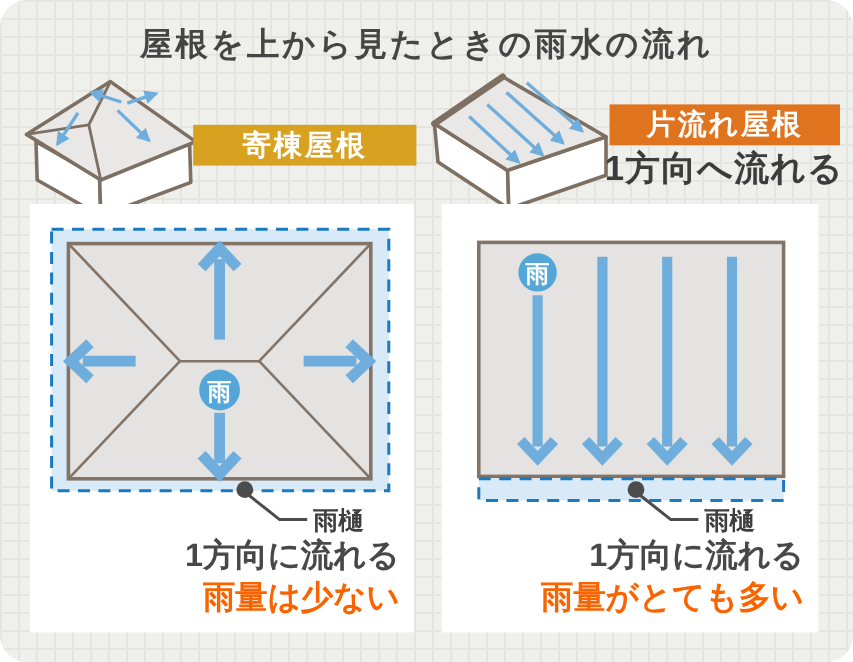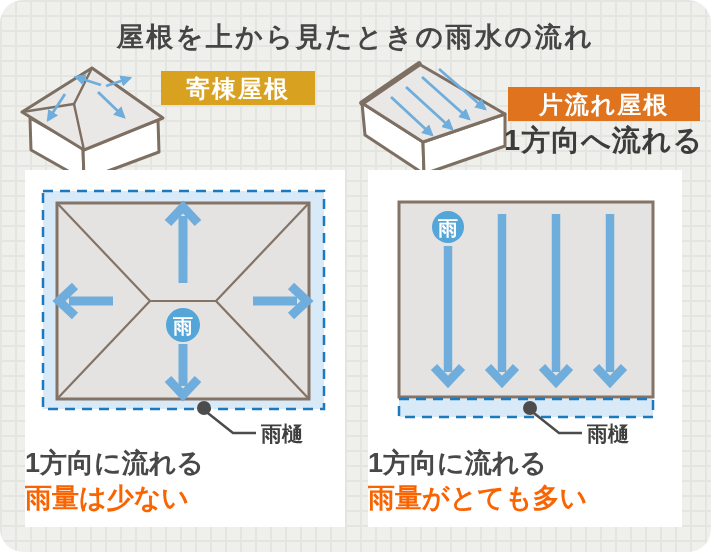--- a/index.html
+++ b/index.html
@@ -19,41 +19,41 @@
     position:absolute;left:0;right:0;top:19px;
     text-align:center;
     font-size:27px;font-weight:bold;color:#454545;
     letter-spacing:2.5px;
   }
   .badge{
     position:absolute;height:34px;
     color:#FFFFFF;font-size:24px;font-weight:bold;
     text-align:center;line-height:35px;letter-spacing:2px;
   }
-  .badge.gold{left:161px;top:71px;width:154px;background:#D8A120;}
+  .badge.gold{left:161px;top:104px;width:186px;background:#D8A120;}
   .badge.orange{left:508px;top:87px;width:192px;background:#E0741E;}
   .subtitle{
     position:absolute;top:121px;
     font-size:29px;font-weight:bold;color:#3C3C3C;letter-spacing:1px;
     white-space:nowrap;
   }
   .subtitle.left{left:163px;}
   .subtitle.right{left:504px;}
   .house{position:absolute;top:58px;}
   .house.left{left:18px;}
   .house.right{left:358px;}
   .panel{
     position:absolute;top:170px;height:357px;background:#FFFFFF;
   }
   .panel.left{left:25px;width:320px;}
   .panel.right{left:368px;width:314px;}
   .diagram{position:absolute;left:0;top:0;}
   .caption{
     position:absolute;left:0;right:12px;top:276px;
-    text-align:left;line-height:35px;white-space:nowrap;
+    text-align:right;line-height:35px;white-space:nowrap;
   }
   .caption .line1{font-size:27px;font-weight:bold;color:#484848;}
   .caption .line2{font-size:27px;font-weight:bold;color:#F96300;}
   svg text.jp{font-family:"Liberation Sans","DejaVu Sans",sans-serif;font-weight:bold;}
 </style>
 </head>
 <body>
 
 <div class="canvas">
 

